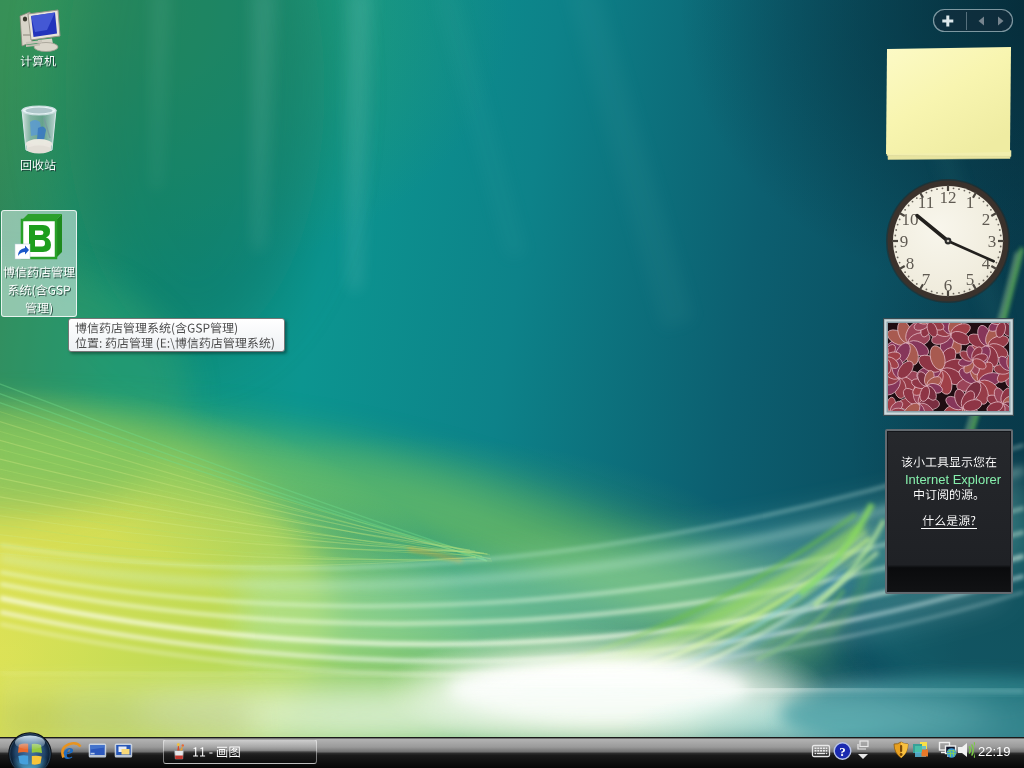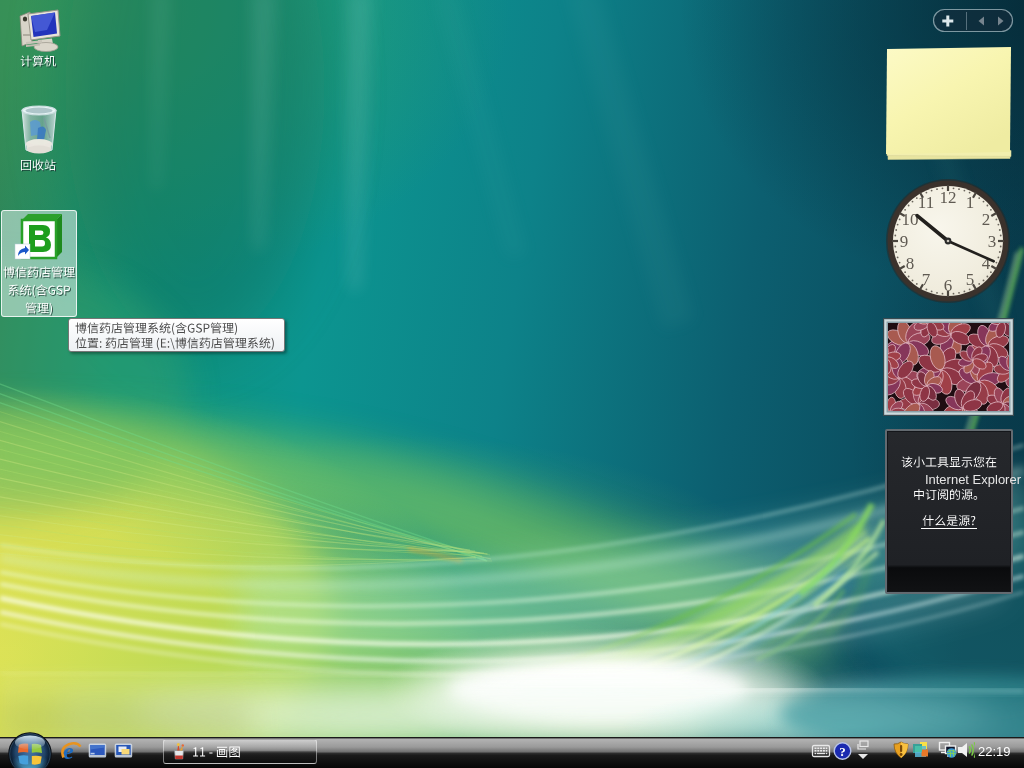--- a/index.html
+++ b/index.html
@@ -422,21 +422,21 @@
         <ellipse cx="86.1" cy="48.5" rx="7.3" ry="4.2" fill="#a85a50" stroke="#e4bcc6" stroke-width="0.8" stroke-opacity="0.9" transform="rotate(121 86.1 48.5)"></ellipse>
         <ellipse cx="82.7" cy="43.8" rx="7.3" ry="4.2" fill="#86365a" stroke="#e4bcc6" stroke-width="0.8" stroke-opacity="0.9" transform="rotate(166 82.7 43.8)"></ellipse>
         <ellipse cx="83.5" cy="38.1" rx="7.3" ry="4.2" fill="#963c48" stroke="#e4bcc6" stroke-width="0.8" stroke-opacity="0.9" transform="rotate(211 83.5 38.1)"></ellipse>
         <ellipse cx="88.2" cy="34.7" rx="7.3" ry="4.2" fill="#86365a" stroke="#e4bcc6" stroke-width="0.8" stroke-opacity="0.9" transform="rotate(256 88.2 34.7)"></ellipse>
         <ellipse cx="93.9" cy="35.5" rx="7.3" ry="4.2" fill="#8e3545" stroke="#e4bcc6" stroke-width="0.8" stroke-opacity="0.9" transform="rotate(301 93.9 35.5)"></ellipse>
         <ellipse cx="97.3" cy="40.2" rx="7.3" ry="4.2" fill="#8e3545" stroke="#e4bcc6" stroke-width="0.8" stroke-opacity="0.9" transform="rotate(346 97.3 40.2)"></ellipse>
         <ellipse cx="96.5" cy="45.9" rx="7.3" ry="4.2" fill="#a04048" stroke="#e4bcc6" stroke-width="0.8" stroke-opacity="0.9" transform="rotate(391 96.5 45.9)"></ellipse>
       </g>
     </svg>
     <div class="abs" style="left:885px;top:429px;width:128px;height:165px;background:linear-gradient(#26282c,#1f2125 83%,#0a0b0d 85%,#111214),repeating-linear-gradient(45deg,rgba(255,255,255,0.04) 0 1px,transparent 1px 3px);border:2px solid #636a70;border-radius:2px;box-sizing:border-box;box-shadow:0 0 0 1px #14161a inset;"></div>
-    <div class="abs" style="left:885px;top:472px;width:136px;text-align:right;color:#e5e5e5;font-size:13px;">Internet Explorer</div>
+    <div class="abs" style="left:885px;top:472px;width:136px;text-align:center;color:#86efac;font-size:13px;">Internet Explorer</div>
     <div class="abs" style="left:921px;top:527.5px;width:56px;height:1px;background:#fff;"></div>
     <div class="abs" style="left:0px;top:737px;width:1024px;height:31px;background:linear-gradient(#454545 0%,#b2b2b2 4%,#9a9a9a 30%,#707070 46%,#2e2e2e 51%,#1a1a1a 58%,#0d0d0d 85%,#060606 100%);border-top:1px solid #1a1a1a;box-sizing:border-box;"></div>
     <svg class="abs" style="left:8px;top:732px" width="44" height="44" viewBox="0 0 44 44">
 <defs>
 <radialGradient id="orbbg" cx="0.5" cy="0.4" r="0.6">
 <stop offset="0" stop-color="#4a7cb0"></stop>
           <stop offset="0.7" stop-color="#1a3a5c"></stop>
           <stop offset="1" stop-color="#0c1c2e"></stop>
 </radialGradient>
 <linearGradient id="orbshine" x1="0" y1="0" x2="0" y2="1">

